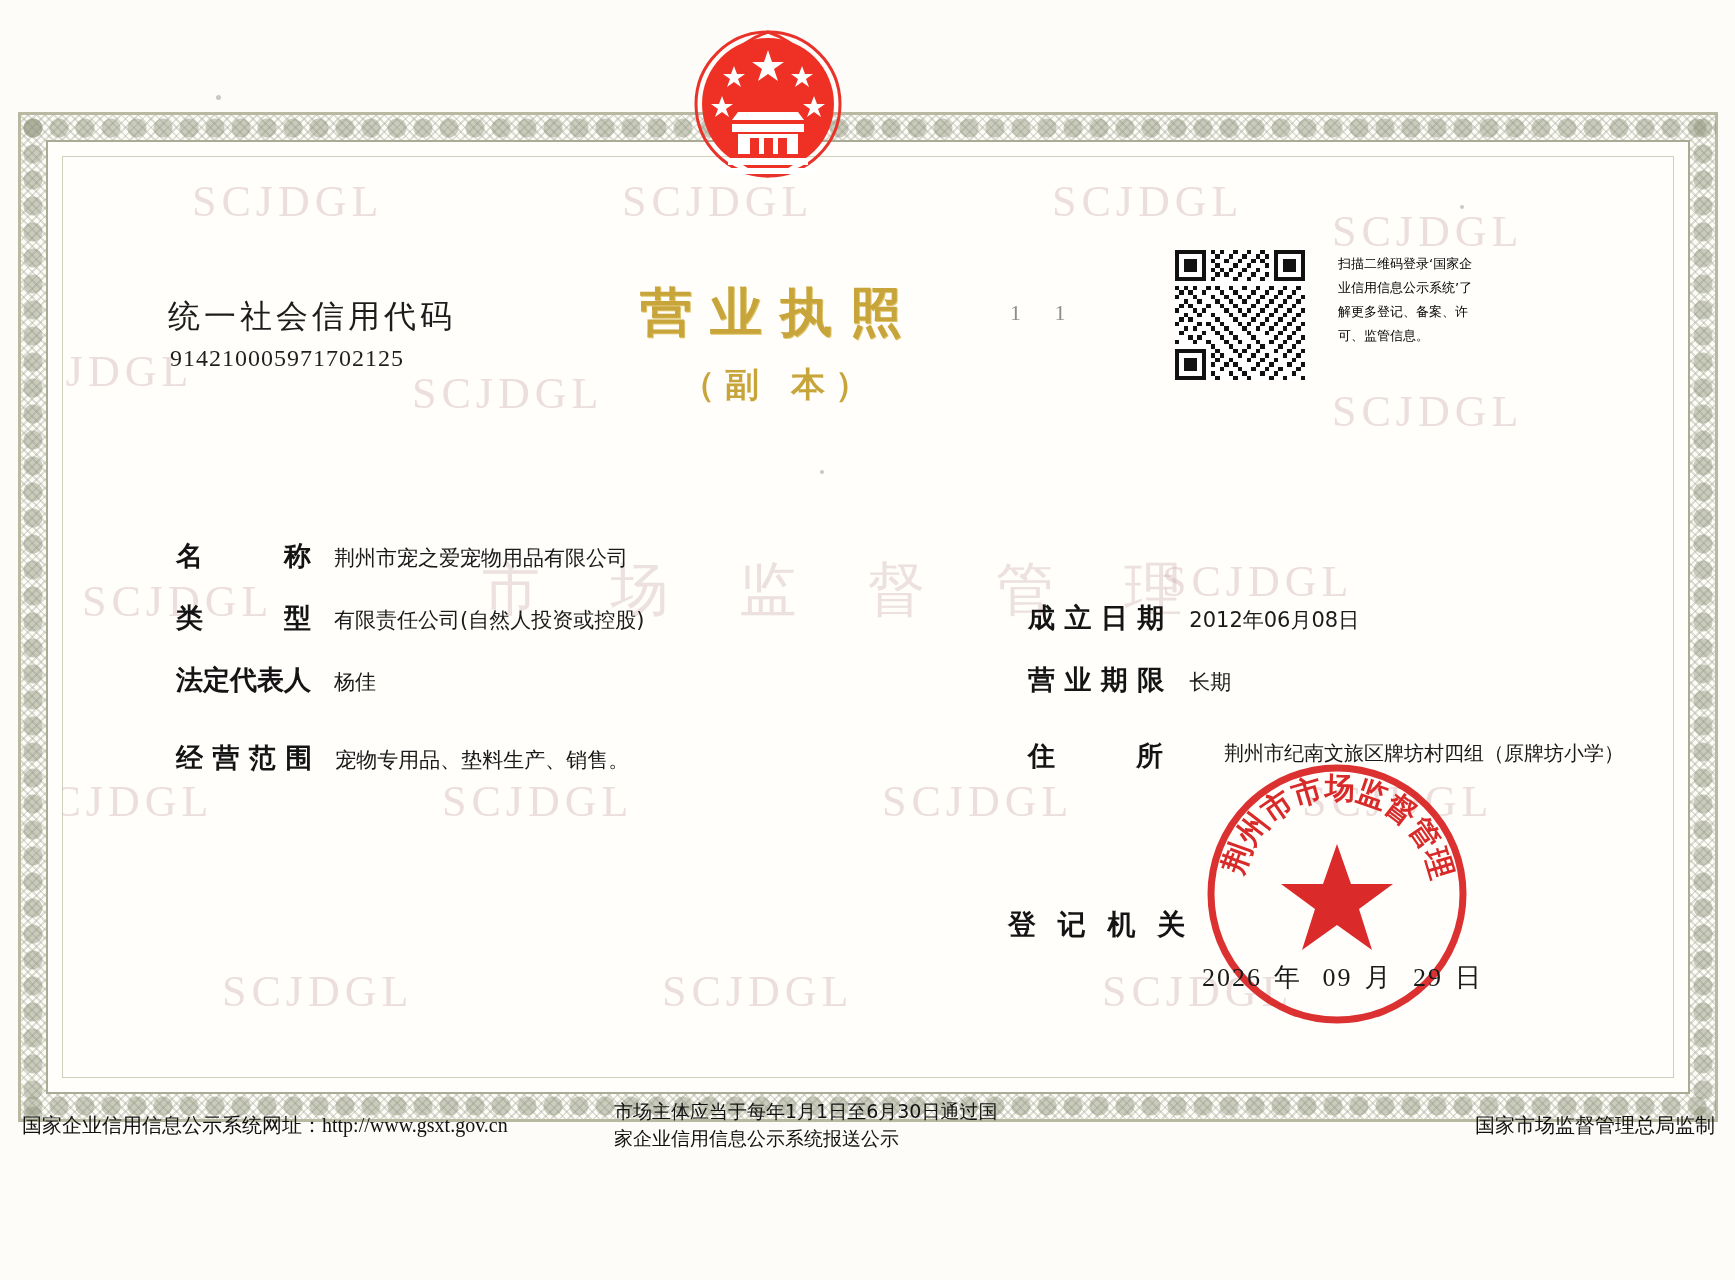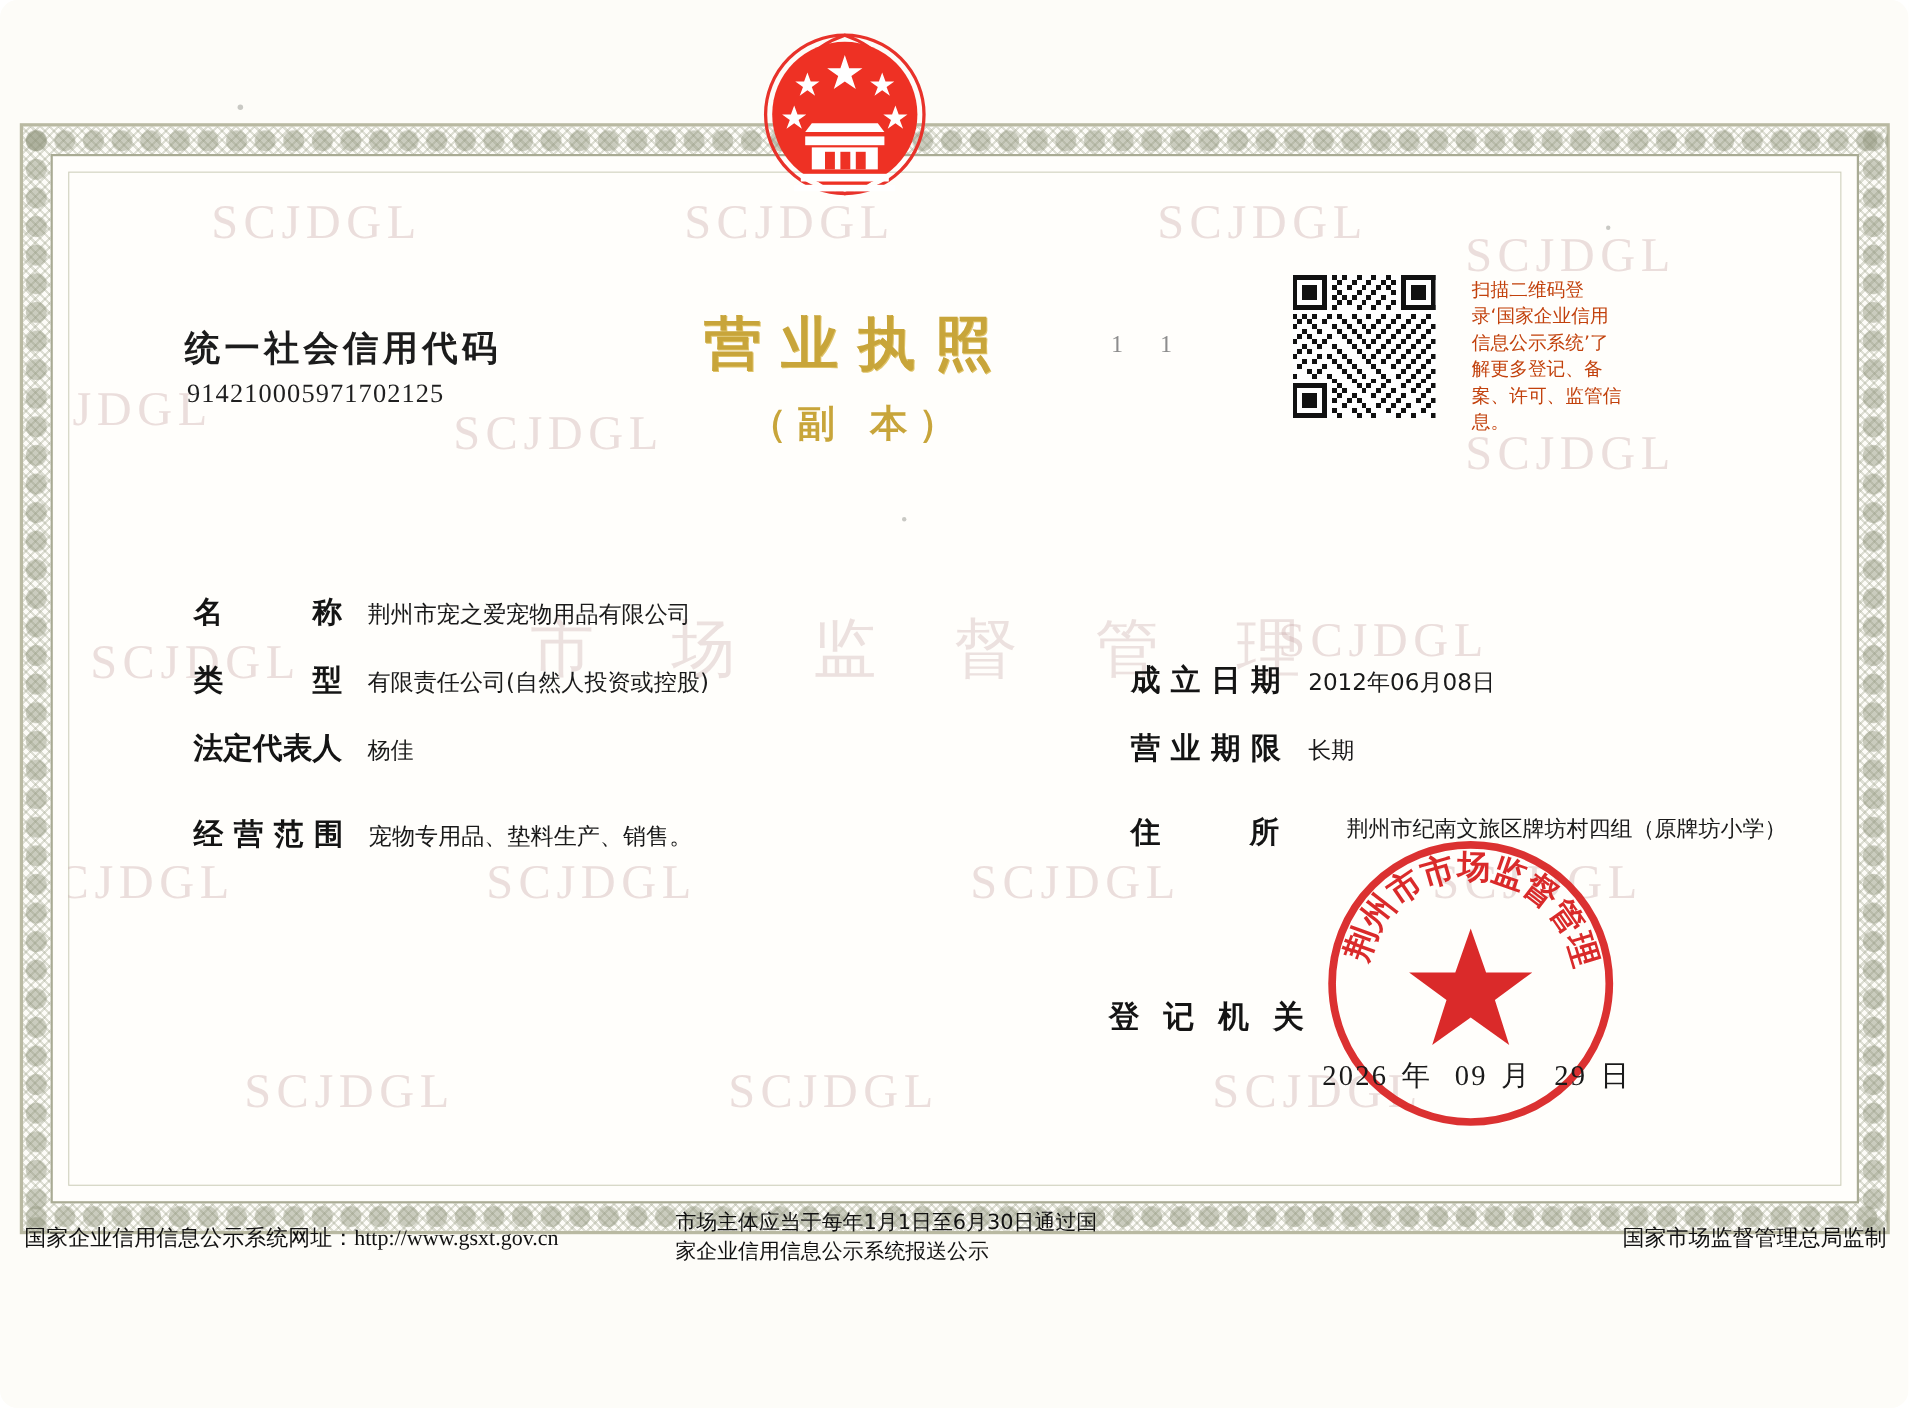--- a/index.html
+++ b/index.html
@@ -12,21 +12,20 @@
     height: 1280px;
     font-family: "Liberation Sans", sans-serif;
     overflow: hidden;
   }
 
   #license {
     position: relative;
     width: 1735px;
     height: 1280px;
     background: #fdfcf8;
-    border-radius: 16px;
   }
 
   
   .border-outer {
     position: absolute;
     left: 18px;
     top: 112px;
     width: 1700px;
     height: 1010px;
     border: 3px solid #b9b9a2;
@@ -151,21 +150,21 @@
   }
 
   .credit-label {
     position: absolute;
     left: 168px;
     top: 295px;
     font-size: 32px;
     letter-spacing: 4px;
     color: #1c1c1c;
     font-family: "DejaVu Sans", sans-serif;
-    font-weight: 700;
+    font-weight: 400;
   }
   .credit-code {
     position: absolute;
     left: 170px;
     top: 345px;
     font-size: 24px;
     letter-spacing: 1px;
     color: #1f1f1f;
     font-family: "Liberation Serif", serif;
   }
@@ -177,23 +176,23 @@
     top: 250px;
     width: 130px;
     height: 130px;
     background: #ffffff;
   }
   .qr-note {
     position: absolute;
     left: 1338px;
     top: 252px;
     width: 140px;
-    font-size: 17px;
+    font-size: 13px;
     line-height: 24px;
-    color: #c2410c;
+    color: #000000;
     font-family: "DejaVu Sans", sans-serif;
   }
 
   
   .field {
     position: absolute;
     font-family: "DejaVu Sans", sans-serif;
   }
   .f-label {
     font-size: 27px;

